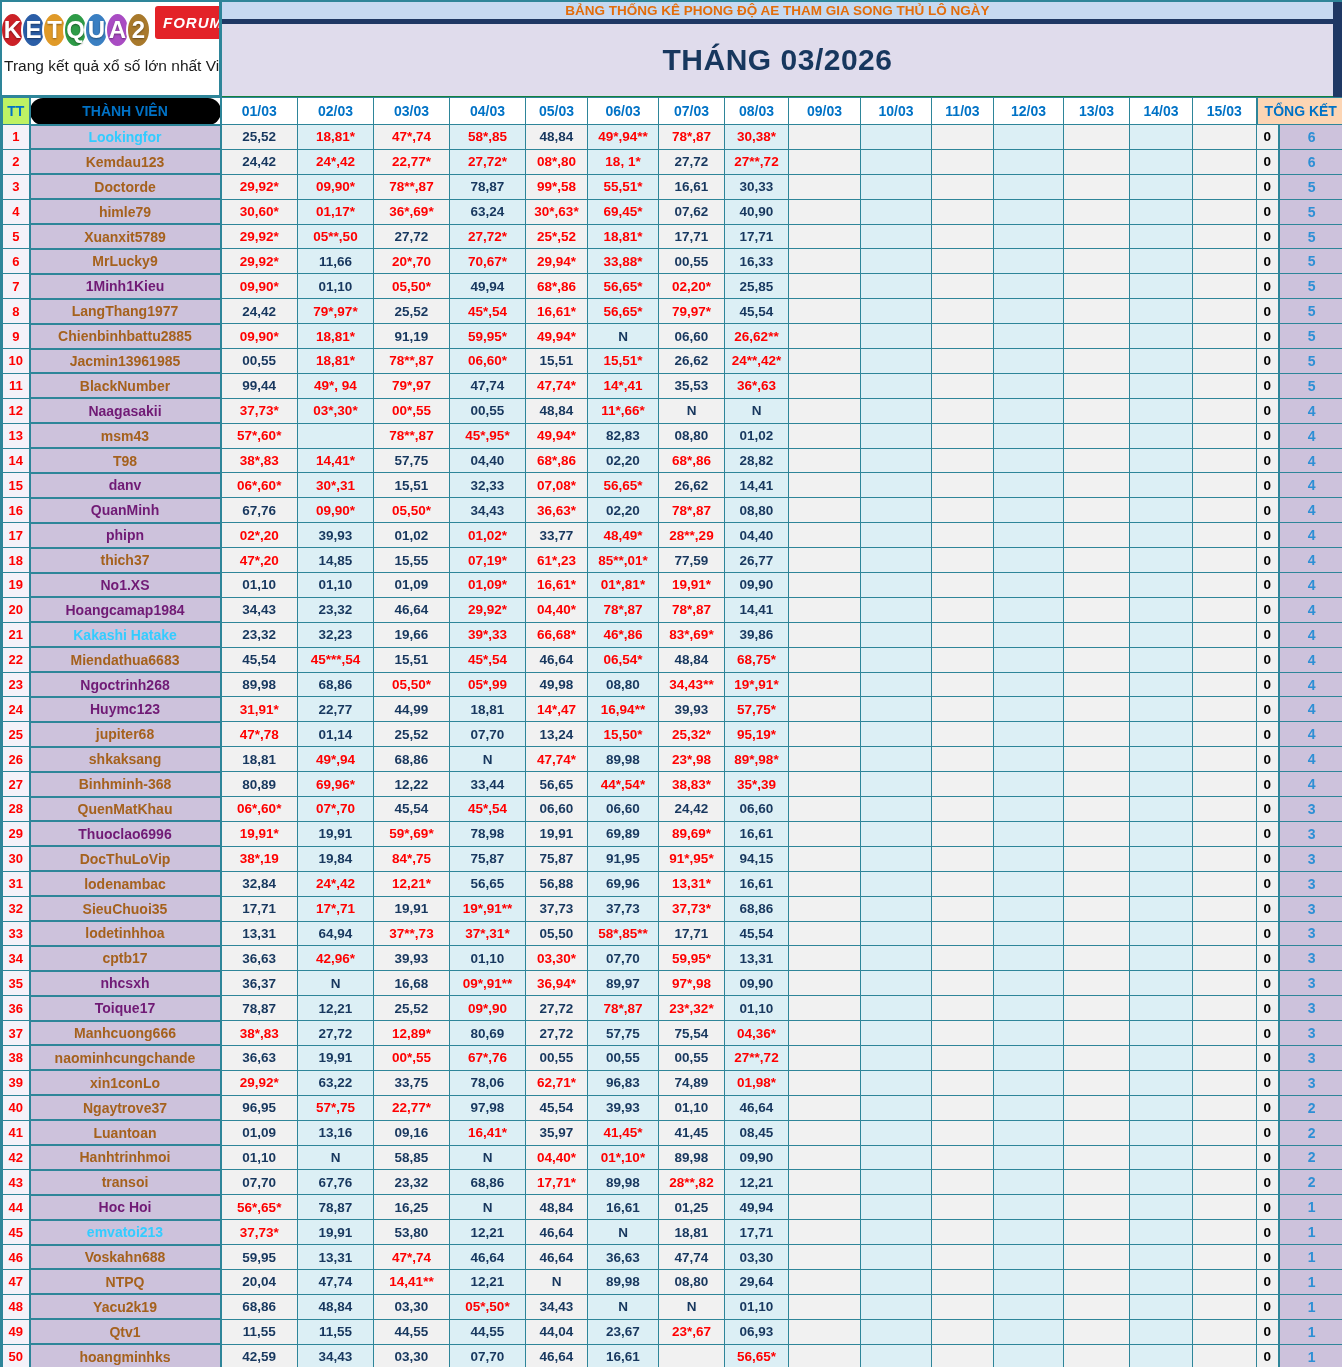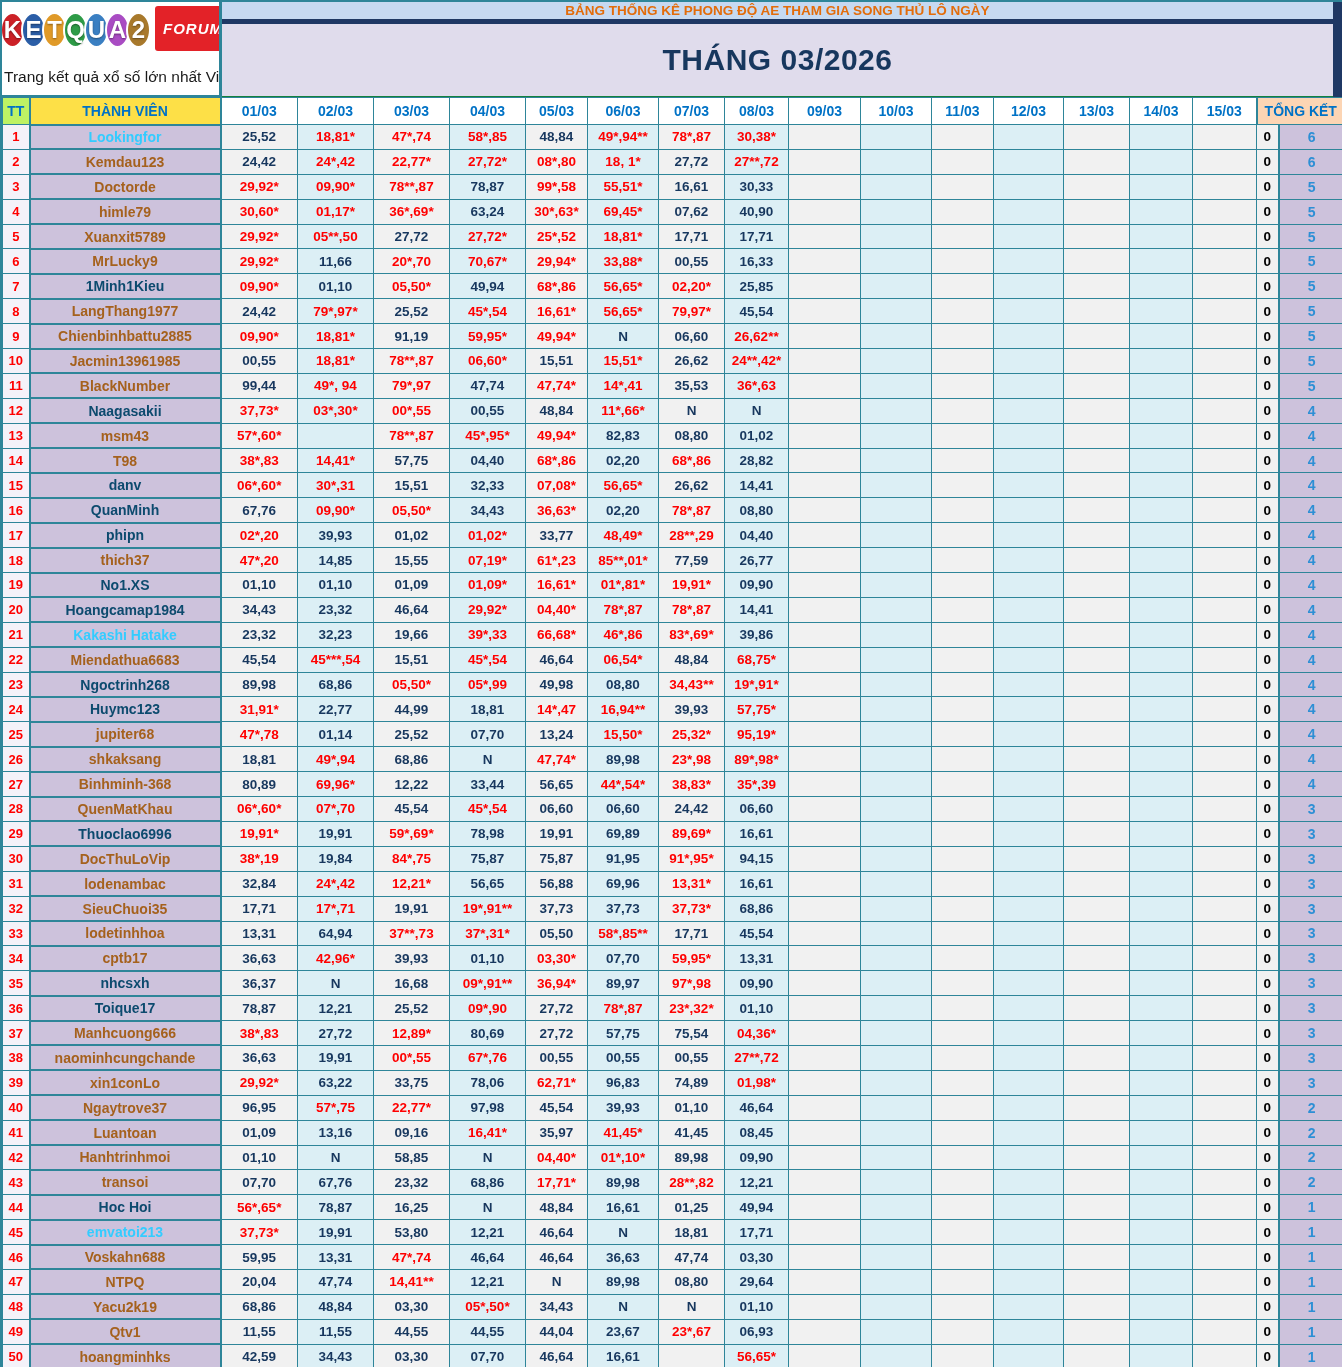--- a/index.html
+++ b/index.html
@@ -6,43 +6,43 @@
   html,body { background:#fff; }
   body { font-family:"Liberation Sans", sans-serif; width:1342px; }
   .page { width:1342px; height:1367px; border-left:2px solid #2e8599; border-top:2px solid #2e8599; background:#fff; }
 
   
   .top { display:flex; height:95px; }
   .logo-box { width:220px; height:95px; background:#ffffff; border-right:3px solid #2e8599; border-bottom:2px solid #2e8599; overflow:hidden; position:relative; padding:2px 0 0 2px; }
   .logo-row { display:flex; align-items:flex-start; }
   .brand { display:flex; margin-top:8px; }
   .logo-letter { display:flex; align-items:center; justify-content:center; width:25px; height:36px; border-radius:50%; color:#fff; font-weight:bold; font-size:24px; margin-left:-4px; border:2px solid #fff; text-shadow:0 1px 2px rgba(0,0,0,.4); }
-  .forum-badge { background:#e32228; color:#fff; font-weight:bold; font-style:italic; font-size:15px; padding:14px 8px; border-radius:3px; margin:2px 0 8px 4px; letter-spacing:1px; }
+  .forum-badge { background:#e32228; color:#fff; font-weight:bold; font-style:italic; font-size:15px; padding:8px 8px; border-radius:3px; margin:2px 0 8px 4px; letter-spacing:1px; }
   .tagline { font-size:15.5px; color:#1a1a1a; margin-top:9px; white-space:nowrap; font-weight:500; }
 
   .top-right { flex:1; display:flex; flex-direction:column; border-right:9px solid #1f3864; }
   .banner { height:17px; background:#c6d9f1; display:flex; align-items:center; justify-content:center; }
   .banner-text { color:#e36c0a; font-weight:bold; font-size:13.5px; }
   .navy-bar { height:5px; background:#1f3864; }
   .month-row { flex:1; background:#e0dcec; display:flex; align-items:center; justify-content:center; border-bottom:1px solid #15803d; }
   .month-text { color:#17375e; font-weight:bold; font-size:30px; letter-spacing:.5px; }
 
   
   table { border-collapse:collapse; table-layout:fixed; width:1342px; }
   th, td { border:1px solid #2e8599; overflow:hidden; white-space:nowrap; text-align:center; vertical-align:middle; }
   thead th { height:27px; font-size:14px; font-weight:bold; color:#0072c6; background:#ffffff; }
   th.tt-h { background:#bef264; }
-  th.name-h { background:#fde047; border-left-width:2px; border-right-width:2px; }
+  th.name-h { background:#000000; border-left-width:2px; border-right-width:2px;border-radius:13px; }
   th.total-h { background:#fcd5b4; border-left-width:2px; }
   tbody td { height:24.9px; font-size:13.5px; font-weight:bold; }
   td.tt { background:#f4f2f9; color:#ff0000; font-size:13px; }
   td.name { background:#cdc2dc; border-width:2px; font-size:14px; }
   td.name.name-brown { color:#a5611d; }
   td.name.name-blue  { color:#33ccff;margin-top:8px; }
-  td.name.name-black { color:#0c4a6e; }
+  td.name.name-black { color:#701a75; }
   td.val { color:#17375e; }
   td.val.plain { background:#f1f1f1; }
   td.val.cyan  { background:#dceff5; }
   td.val.red   { color:#ff0000; }
   td.zero { background:#f1f1f1; color:#000; }
   td.total { background:#cdc2dc; color:#2d8fd5; font-size:14px; border-left-width:2px; }
 </style>
 </head>
 <body>
 

